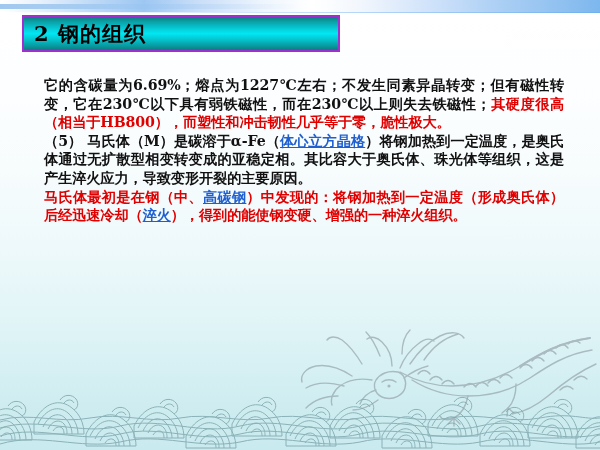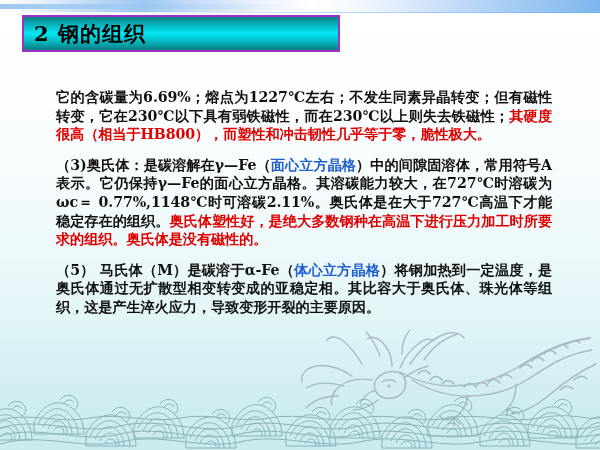--- a/index.html
+++ b/index.html
@@ -79,27 +79,27 @@
     font-size: 14.2px;
     font-weight: bold;
     line-height: 18.6px;
     color: #111111;
     font-family: "DejaVu Serif", "Liberation Serif", serif;
     letter-spacing: -0.1px;
     text-align: justify;
     text-justify: inter-character;
   }
   #body-text p {
-    margin: 12px;
+    margin: 0;
     text-indent: 0;
   }
   .para-indent { text-indent: 2em; }
   .red  { color: #e00000; }
   .blue { color: #1f5fd0; }
-  .blue-u { color: #1f5fd0; }
+  .blue-u { color: #1f5fd0; text-decoration: underline; }
 
   
   #art {
     position: absolute;
     left: 0; bottom: 0;
     width: 600px; height: 130px;
     pointer-events: none;
   }
 </style>
 </head>
@@ -113,24 +113,24 @@
   </div>
 
   <div id="title-box">
     <span id="title-text">2  钢的组织</span>
   </div>
 
   <div id="body-text">
 
     <p><span>它的含碳量为6.69%；熔点为1227℃左右；不发生同素异晶转变；但有磁性转变，它在230℃以下具有弱铁磁性，而在230℃以上则失去铁磁性；</span><span class="red">其硬度很高（相当于HB800），而塑性和冲击韧性几乎等于零，脆性极大。</span></p>
 
-    <p class="para-indent"><span>（3)奥氏体：是碳溶解在γ—Fe（</span><span class="blue">面心立方晶格</span><span>）中的间隙固溶体，常用符号A表示。它仍保持γ—Fe的面心立方晶格。其溶碳能力较大，在727℃时溶碳为ωc＝ 0.77%,1148℃时可溶碳2.11%。奥氏体是在大于727℃高温下才能稳定存在的组织。</span><span class="red">奥氏体塑性好，是绝大多数钢种在高温下进行压力加工时所要求的组织。奥氏体是没有磁性的。</span></p>
 
     <p><span>（5） 马氏体（M）是碳溶于α-Fe（</span><span class="blue-u">体心立方晶格</span><span>）将钢加热到一定温度，是奥氏体通过无扩散型相变转变成的亚稳定相。其比容大于奥氏体、珠光体等组织，这是产生淬火应力，导致变形开裂的主要原因。</span></p>
 
+    <p><span class="red">马氏体最初是在钢（中、</span><span class="blue-u">高碳钢</span><span class="red">）中发现的：将钢加热到一定温度（形成奥氏体）后经迅速冷却（</span><span class="blue-u">淬火</span><span class="red">），得到的能使钢变硬、增强的一种淬火组织。</span></p>
 
   </div>
 
   <svg id="art" viewBox="0 0 600 130" xmlns="http://www.w3.org/2000/svg">
     <defs>
       <g id="wave-unit">
         <path d="M0,40 C10,20 26,16 38,26 C46,32 50,42 50,52 L0,52 Z" fill="none" stroke="#7fa8ad" stroke-width="1"></path>
         <path d="M4,42 C12,26 25,23 34,31 C40,36 44,44 44,52" fill="none" stroke="#7fa8ad" stroke-width="1"></path>
         <path d="M9,45 C15,32 25,30 31,36 C36,41 38,47 38,52" fill="none" stroke="#7fa8ad" stroke-width="1"></path>
         <path d="M14,47 C18,38 26,37 30,42 C33,46 33,49 33,52" fill="none" stroke="#7fa8ad" stroke-width="1"></path>

